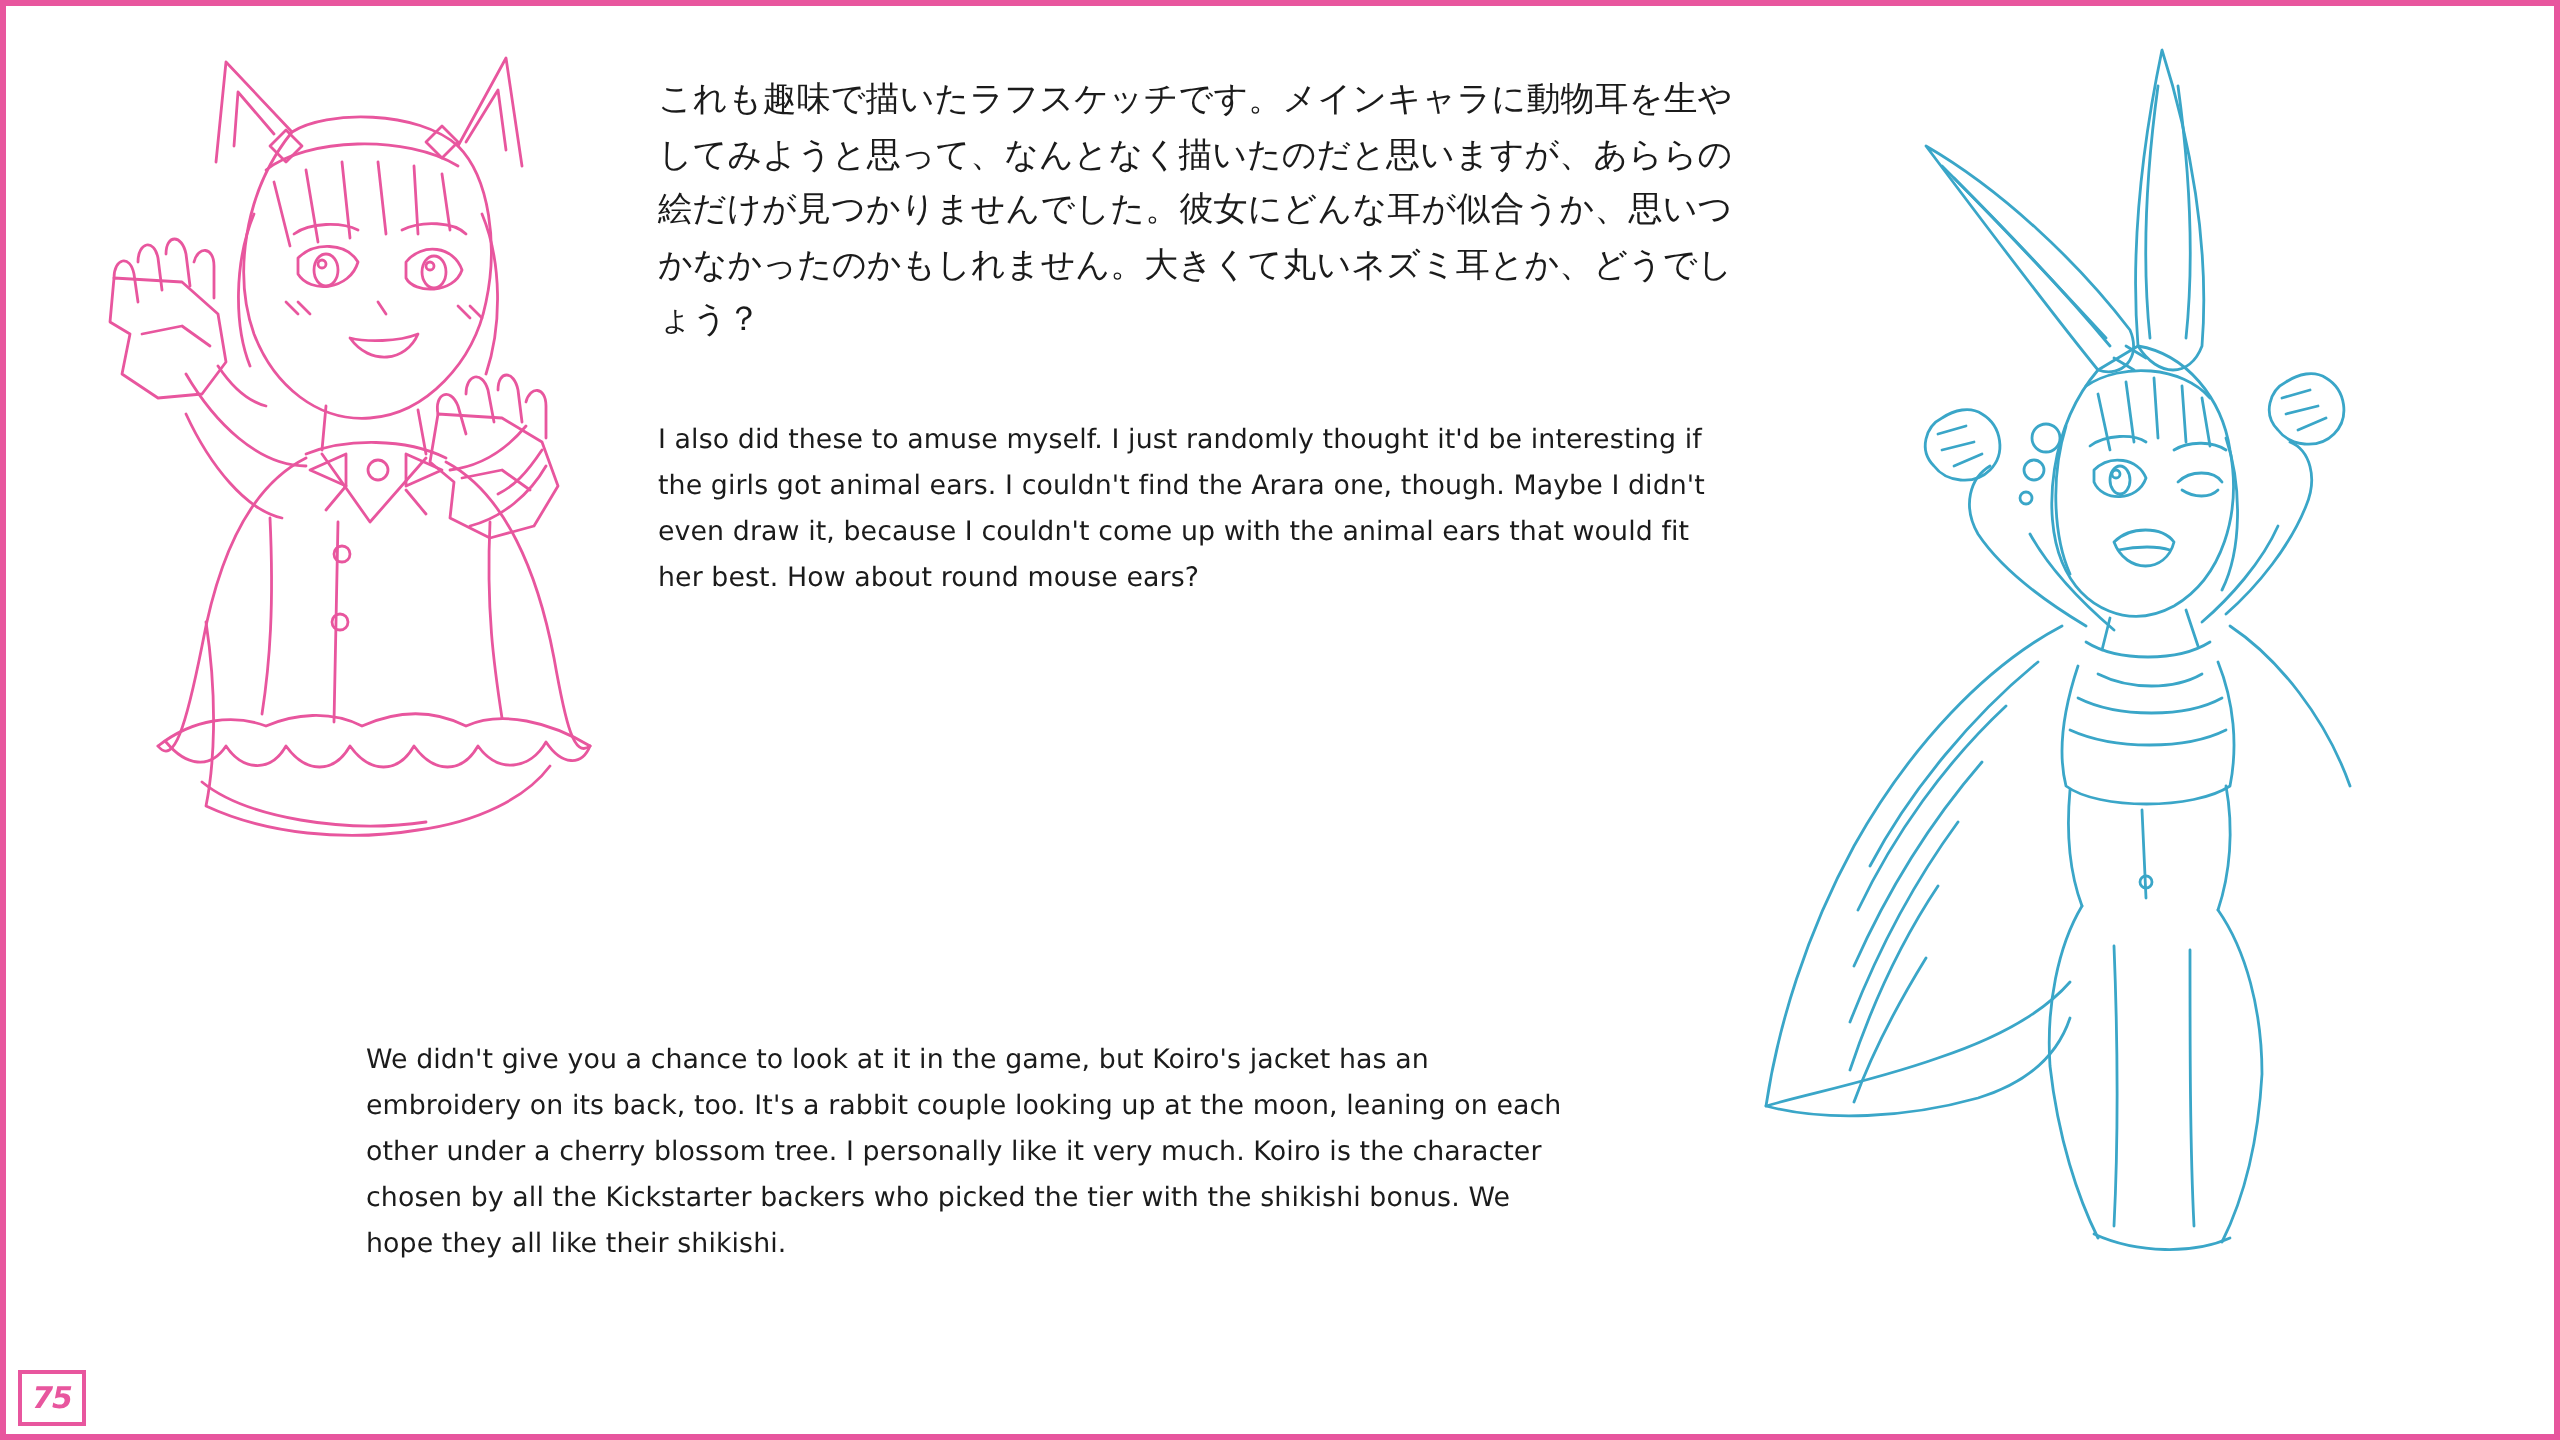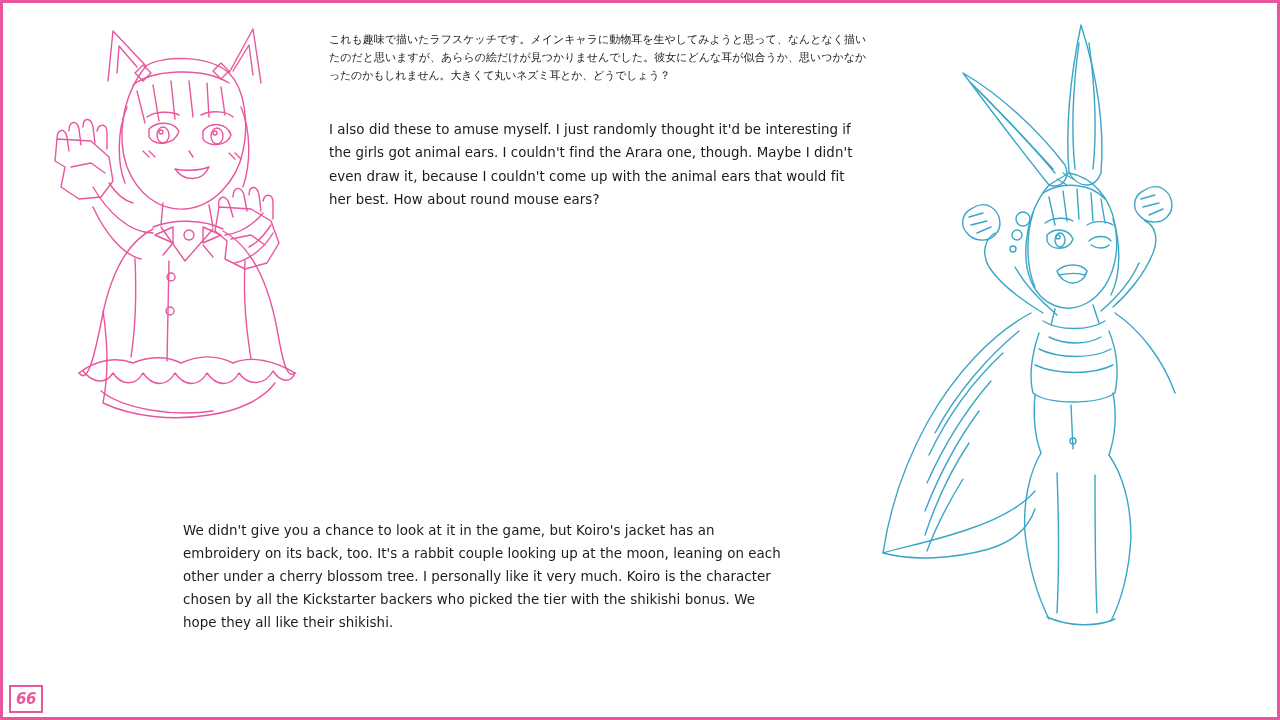--- a/index.html
+++ b/index.html
@@ -23,21 +23,21 @@
     box-sizing: border-box;
     border: 3px solid #e8569e;
   }
   
   .text-block {
     position: absolute;
     color: #1b1b1b;
   }
   .jp {
     font-family: "DejaVu Sans", sans-serif;
-    font-size: 11px;
+    font-size: 17px;
     line-height: 1.62;
     letter-spacing: -0.2px;
     text-align: justify;
   }
   .en {
     font-family: "DejaVu Sans", sans-serif;
     font-size: 13.4px;
     line-height: 1.72;
     letter-spacing: 0.05px;
   }
@@ -274,15 +274,15 @@
 
   <div class="text-block" id="block-top">
     <p class="jp">これも趣味で描いたラフスケッチです。メインキャラに動物耳を生やしてみようと思って、なんとなく描いたのだと思いますが、あららの絵だけが見つかりませんでした。彼女にどんな耳が似合うか、思いつかなかったのかもしれません。大きくて丸いネズミ耳とか、どうでしょう？</p>
     <p class="en">I also did these to amuse myself. I just randomly thought it'd be interesting if the girls got animal ears. I couldn't find the Arara one, though. Maybe I didn't even draw it, because I couldn't come up with the animal ears that would fit her best. How about round mouse ears?</p>
   </div>
 
   <div class="text-block" id="block-bottom">
     <p class="en">We didn't give you a chance to look at it in the game, but Koiro's jacket has an embroidery on its back, too. It's a rabbit couple looking up at the moon, leaning on each other under a cherry blossom tree. I personally like it very much. Koiro is the character chosen by all the Kickstarter backers who picked the tier with the shikishi bonus. We hope they all like their shikishi.</p>
   </div>
 
-  <div class="page-number">66</div>
+  <div class="page-number">75</div>
 
 </div>
 
 </body></html>

